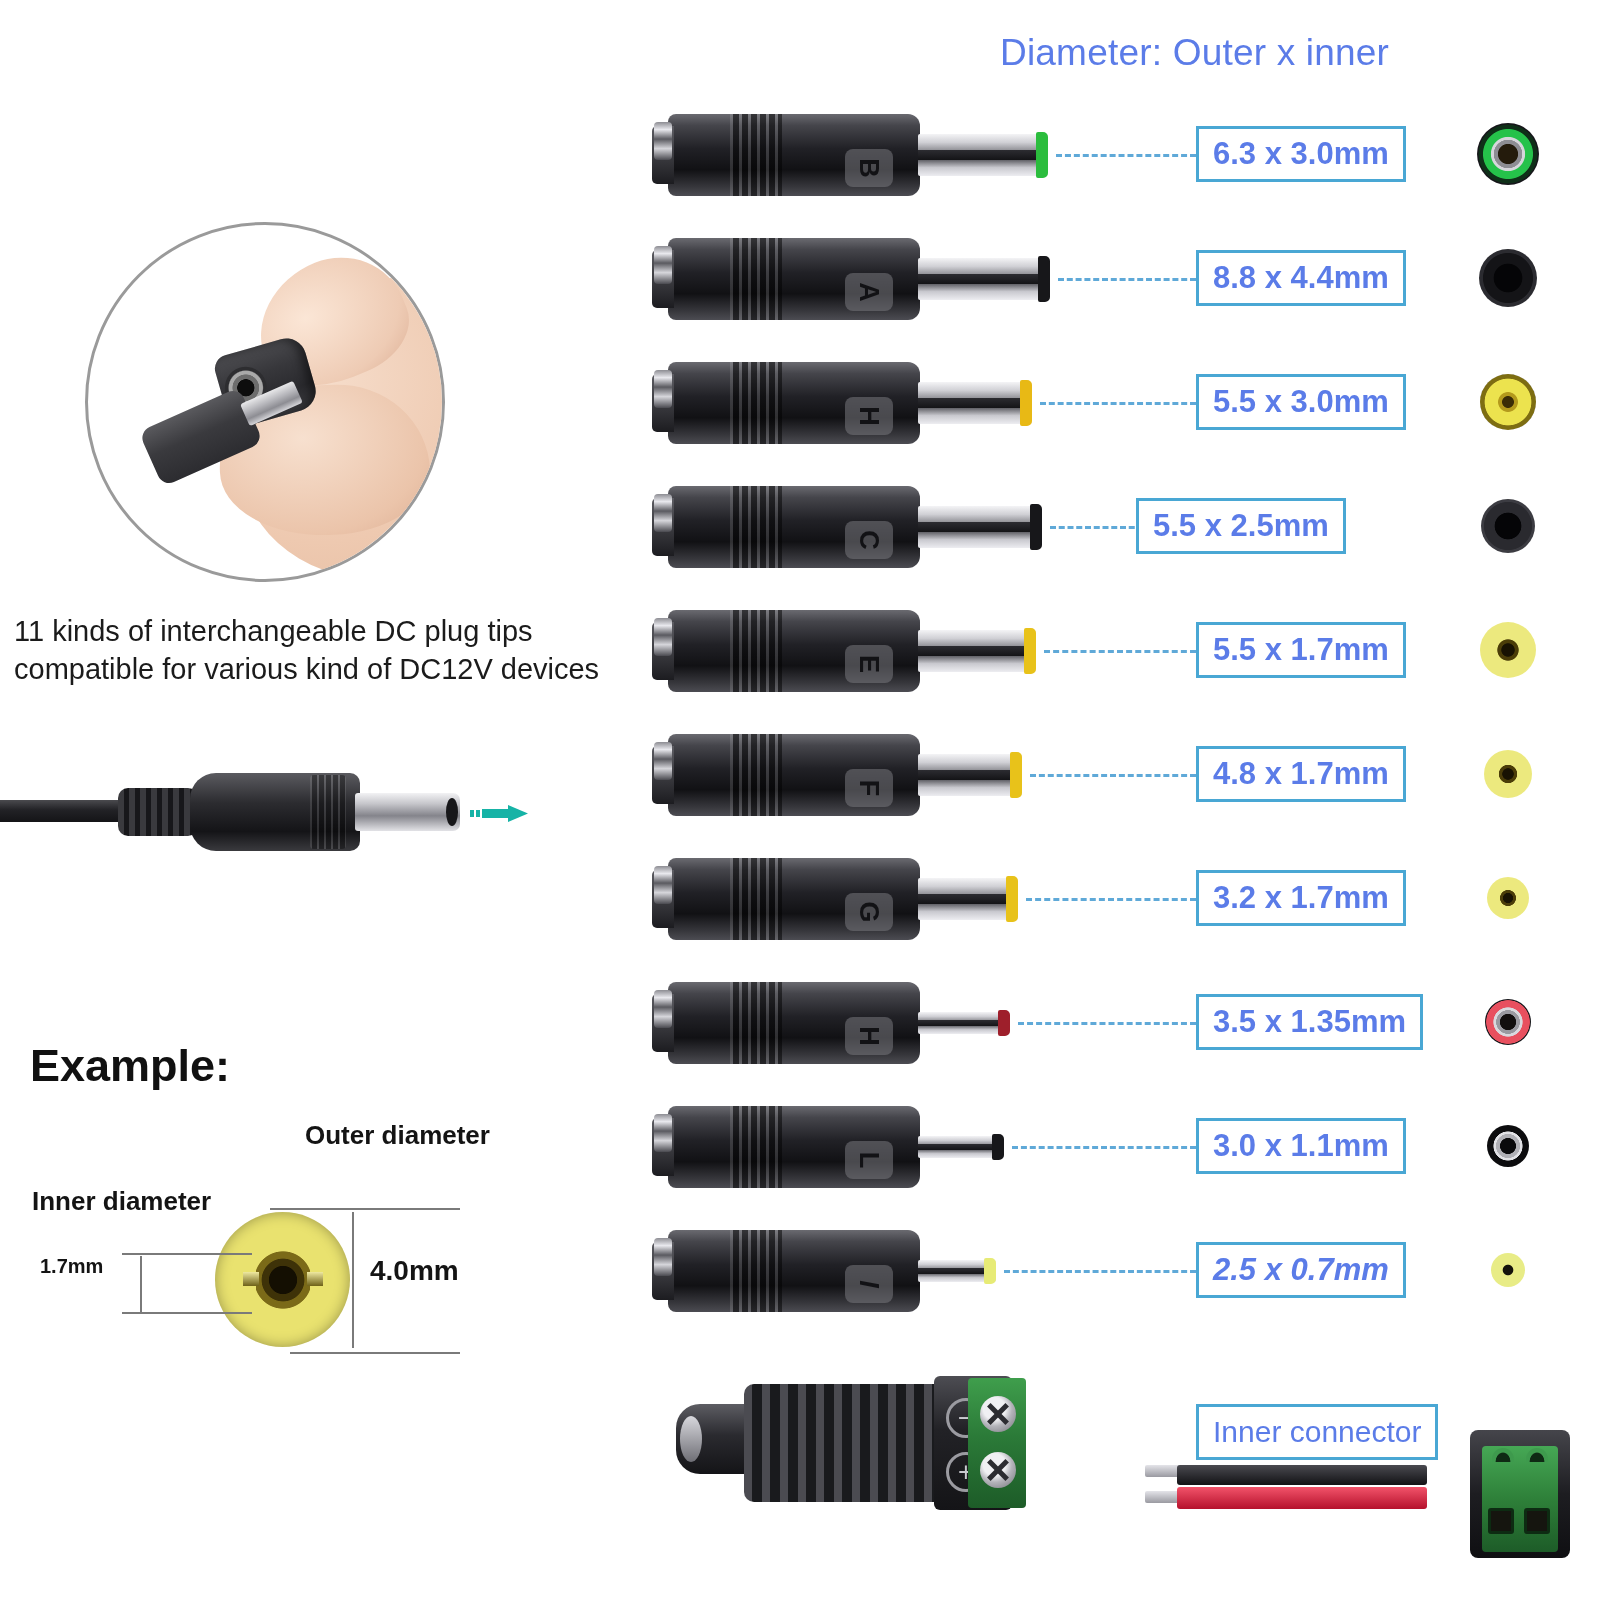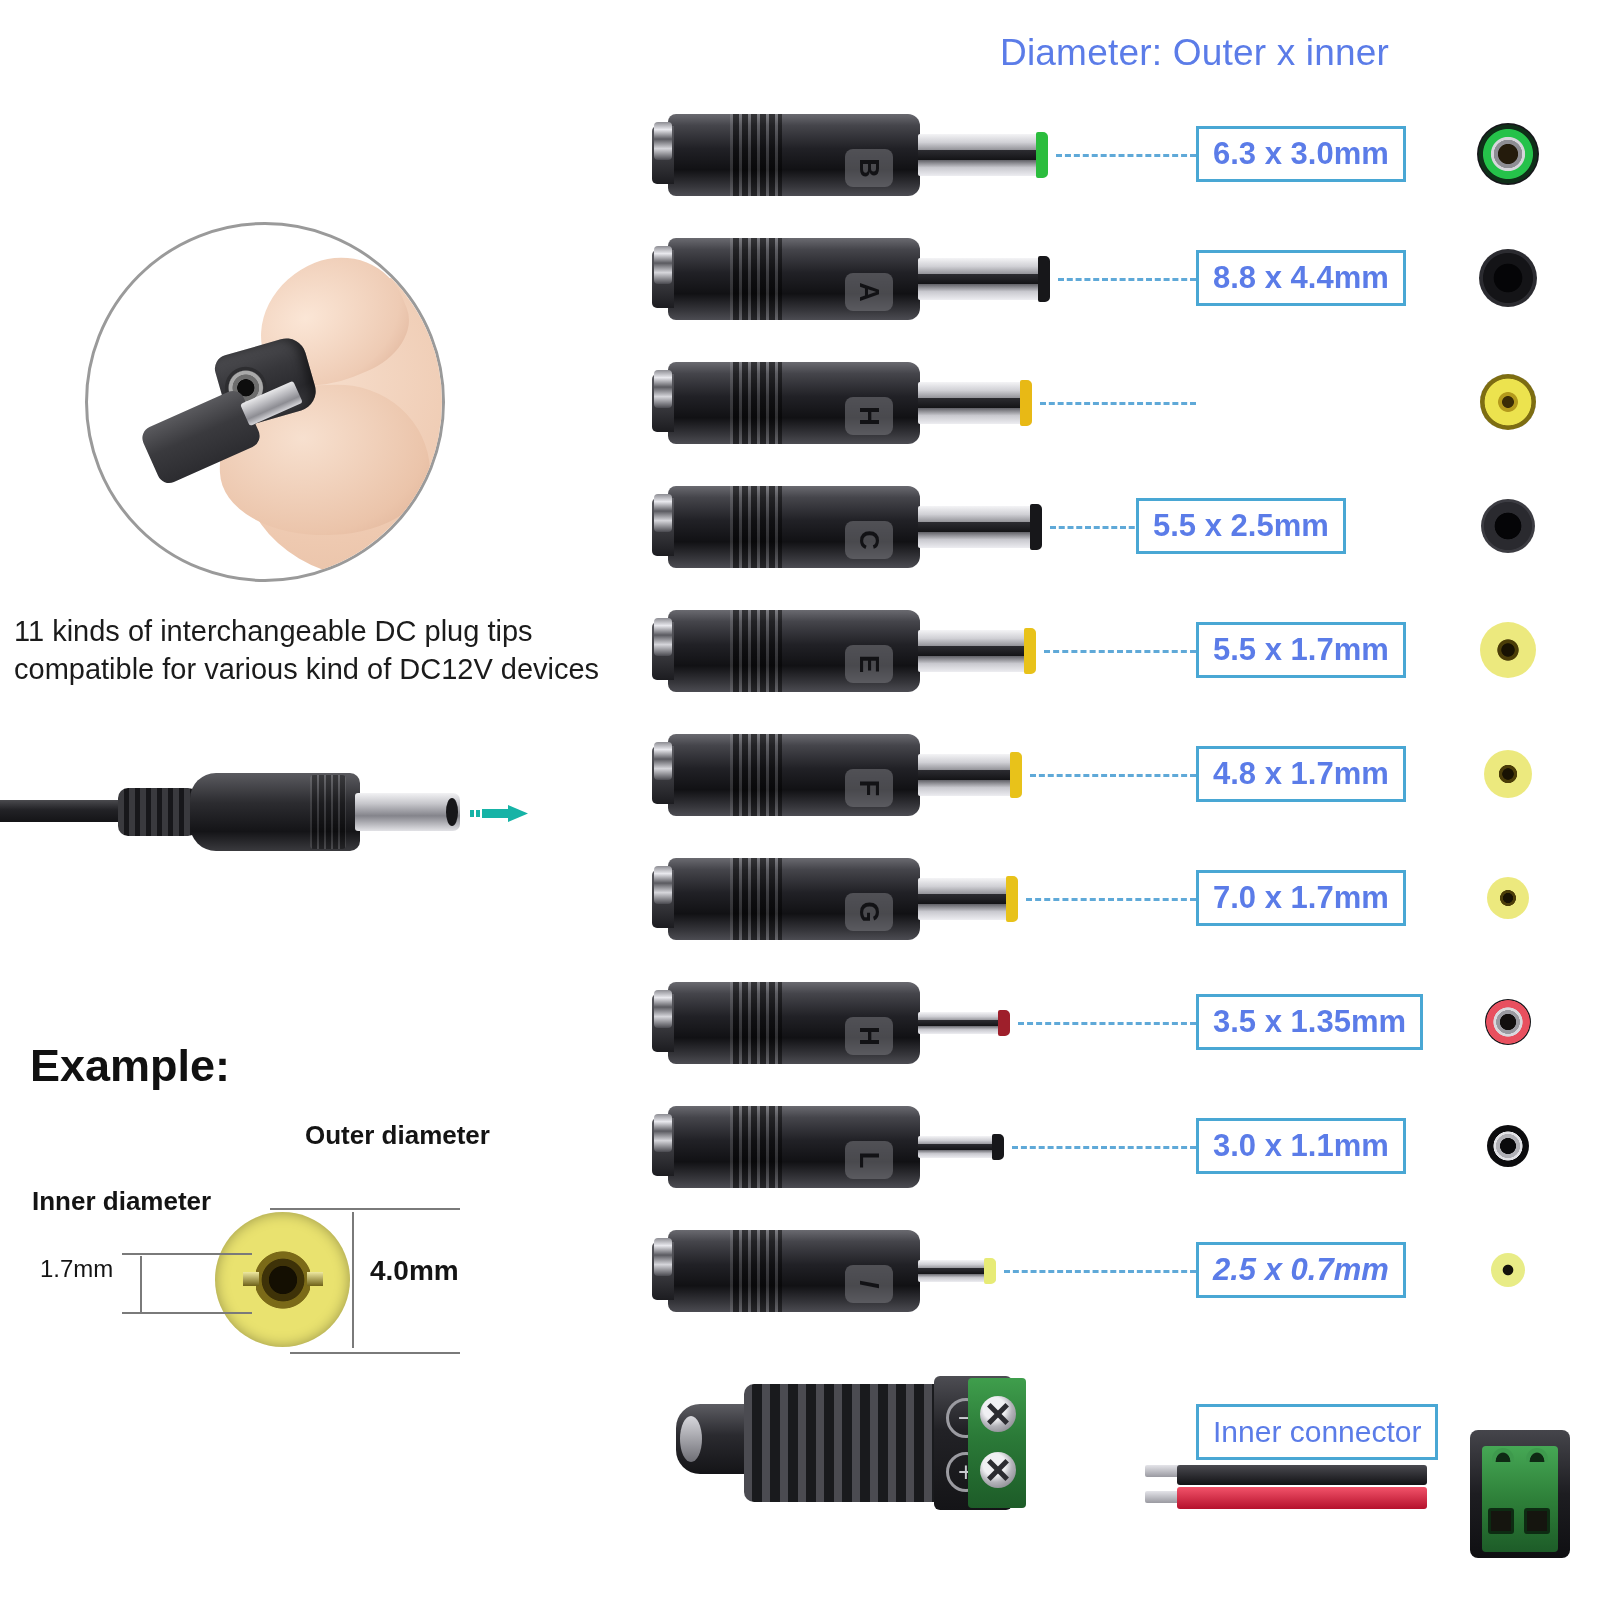--- a/index.html
+++ b/index.html
@@ -104,21 +104,21 @@
   
   .example-title {
     position:absolute; left:30px; top:1040px; font-size:45px; font-weight:bold; color:#111;
   }
   .outer-label {
     position:absolute; left:305px; top:1120px; font-size:26px; font-weight:bold; color:#141414;
   }
   .inner-label {
     position:absolute; left:32px; top:1186px; font-size:26px; font-weight:bold; color:#141414;
   }
-  .mm-inner { position:absolute; left:40px; top:1255px; font-size:24px; font-weight:normal; color:#141414; }
+  .mm-inner { position:absolute; left:40px; top:1255px; font-size:20px; font-weight:bold; color:#141414; }
   .mm-outer { position:absolute; left:370px; top:1255px; font-size:28px; font-weight:bold; color:#141414; }
 
   .jack-face {
     position:absolute; left:215px; top:1212px; width:135px; height:135px; border-radius:50%;
     background:
       radial-gradient(circle at 50% 50%,
         #3d2f05 0 14%,
         #6d5a12 14% 19%,
         #e9e26f 20% 76%,
         #d8d05c 76% 84%,
@@ -367,20 +367,21 @@
           <div class="conn-barrel">
             <div class="letter-badge">H</div>
           </div>
           <div class="conn-female-slot"></div>
           <div class="conn-shaft" style="left: 250px; width: 114px; top: 34px; height: 42px;">
             <div class="shaft-core"></div>
             <div class="shaft-tip" style="background: rgb(232, 185, 21);"></div>
           </div>
         </div>
         <div class="leader" style="left: 1040px; width: 156px;"></div>
+        <div class="dim-box" style="left: 1196px;">5.5 x 3.0mm</div>
         <div class="face" style="width: 56px; height: 56px; left: 1480px; top: 26px; background: radial-gradient(circle, rgb(58, 44, 6) 0px, rgb(58, 44, 6) 14%, rgb(180, 154, 28) 16%, rgb(180, 154, 28) 24%, rgb(236, 227, 78) 26%, rgb(236, 227, 78) 58%, rgb(125, 109, 18) 60%, rgb(125, 109, 18) 70%, rgb(20, 20, 23) 72%, rgb(20, 20, 23) 100%);"></div>
       </div>
       <div class="row" style="top: 472px;">
         <div class="conn">
           <div class="conn-barrel">
             <div class="letter-badge">C</div>
           </div>
           <div class="conn-female-slot"></div>
           <div class="conn-shaft" style="left: 250px; width: 124px; top: 34px; height: 42px;">
             <div class="shaft-core"></div>
@@ -426,21 +427,21 @@
           <div class="conn-barrel">
             <div class="letter-badge">G</div>
           </div>
           <div class="conn-female-slot"></div>
           <div class="conn-shaft" style="left: 250px; width: 100px; top: 34px; height: 42px;">
             <div class="shaft-core"></div>
             <div class="shaft-tip" style="background: rgb(232, 194, 26);"></div>
           </div>
         </div>
         <div class="leader" style="left: 1026px; width: 170px;"></div>
-        <div class="dim-box" style="left: 1196px;">7.0 x 1.7mm</div>
+        <div class="dim-box" style="left: 1196px;">3.2 x 1.7mm</div>
         <div class="face" style="width: 42px; height: 42px; left: 1487px; top: 33px; background: radial-gradient(circle, rgb(24, 18, 2) 0px, rgb(24, 18, 2) 16%, rgb(75, 61, 8) 18%, rgb(75, 61, 8) 26%, rgb(236, 233, 126) 28%, rgb(236, 233, 126) 80%, rgb(31, 48, 56) 82%, rgb(31, 48, 56) 92%, rgb(159, 216, 228) 94%, rgb(159, 216, 228) 100%);"></div>
       </div>
       <div class="row" style="top: 968px;">
         <div class="conn">
           <div class="conn-barrel">
             <div class="letter-badge">H</div>
           </div>
           <div class="conn-female-slot"></div>
           <div class="conn-shaft" style="left: 250px; width: 92px; top: 44px; height: 22px;">
             <div class="shaft-core"></div>

